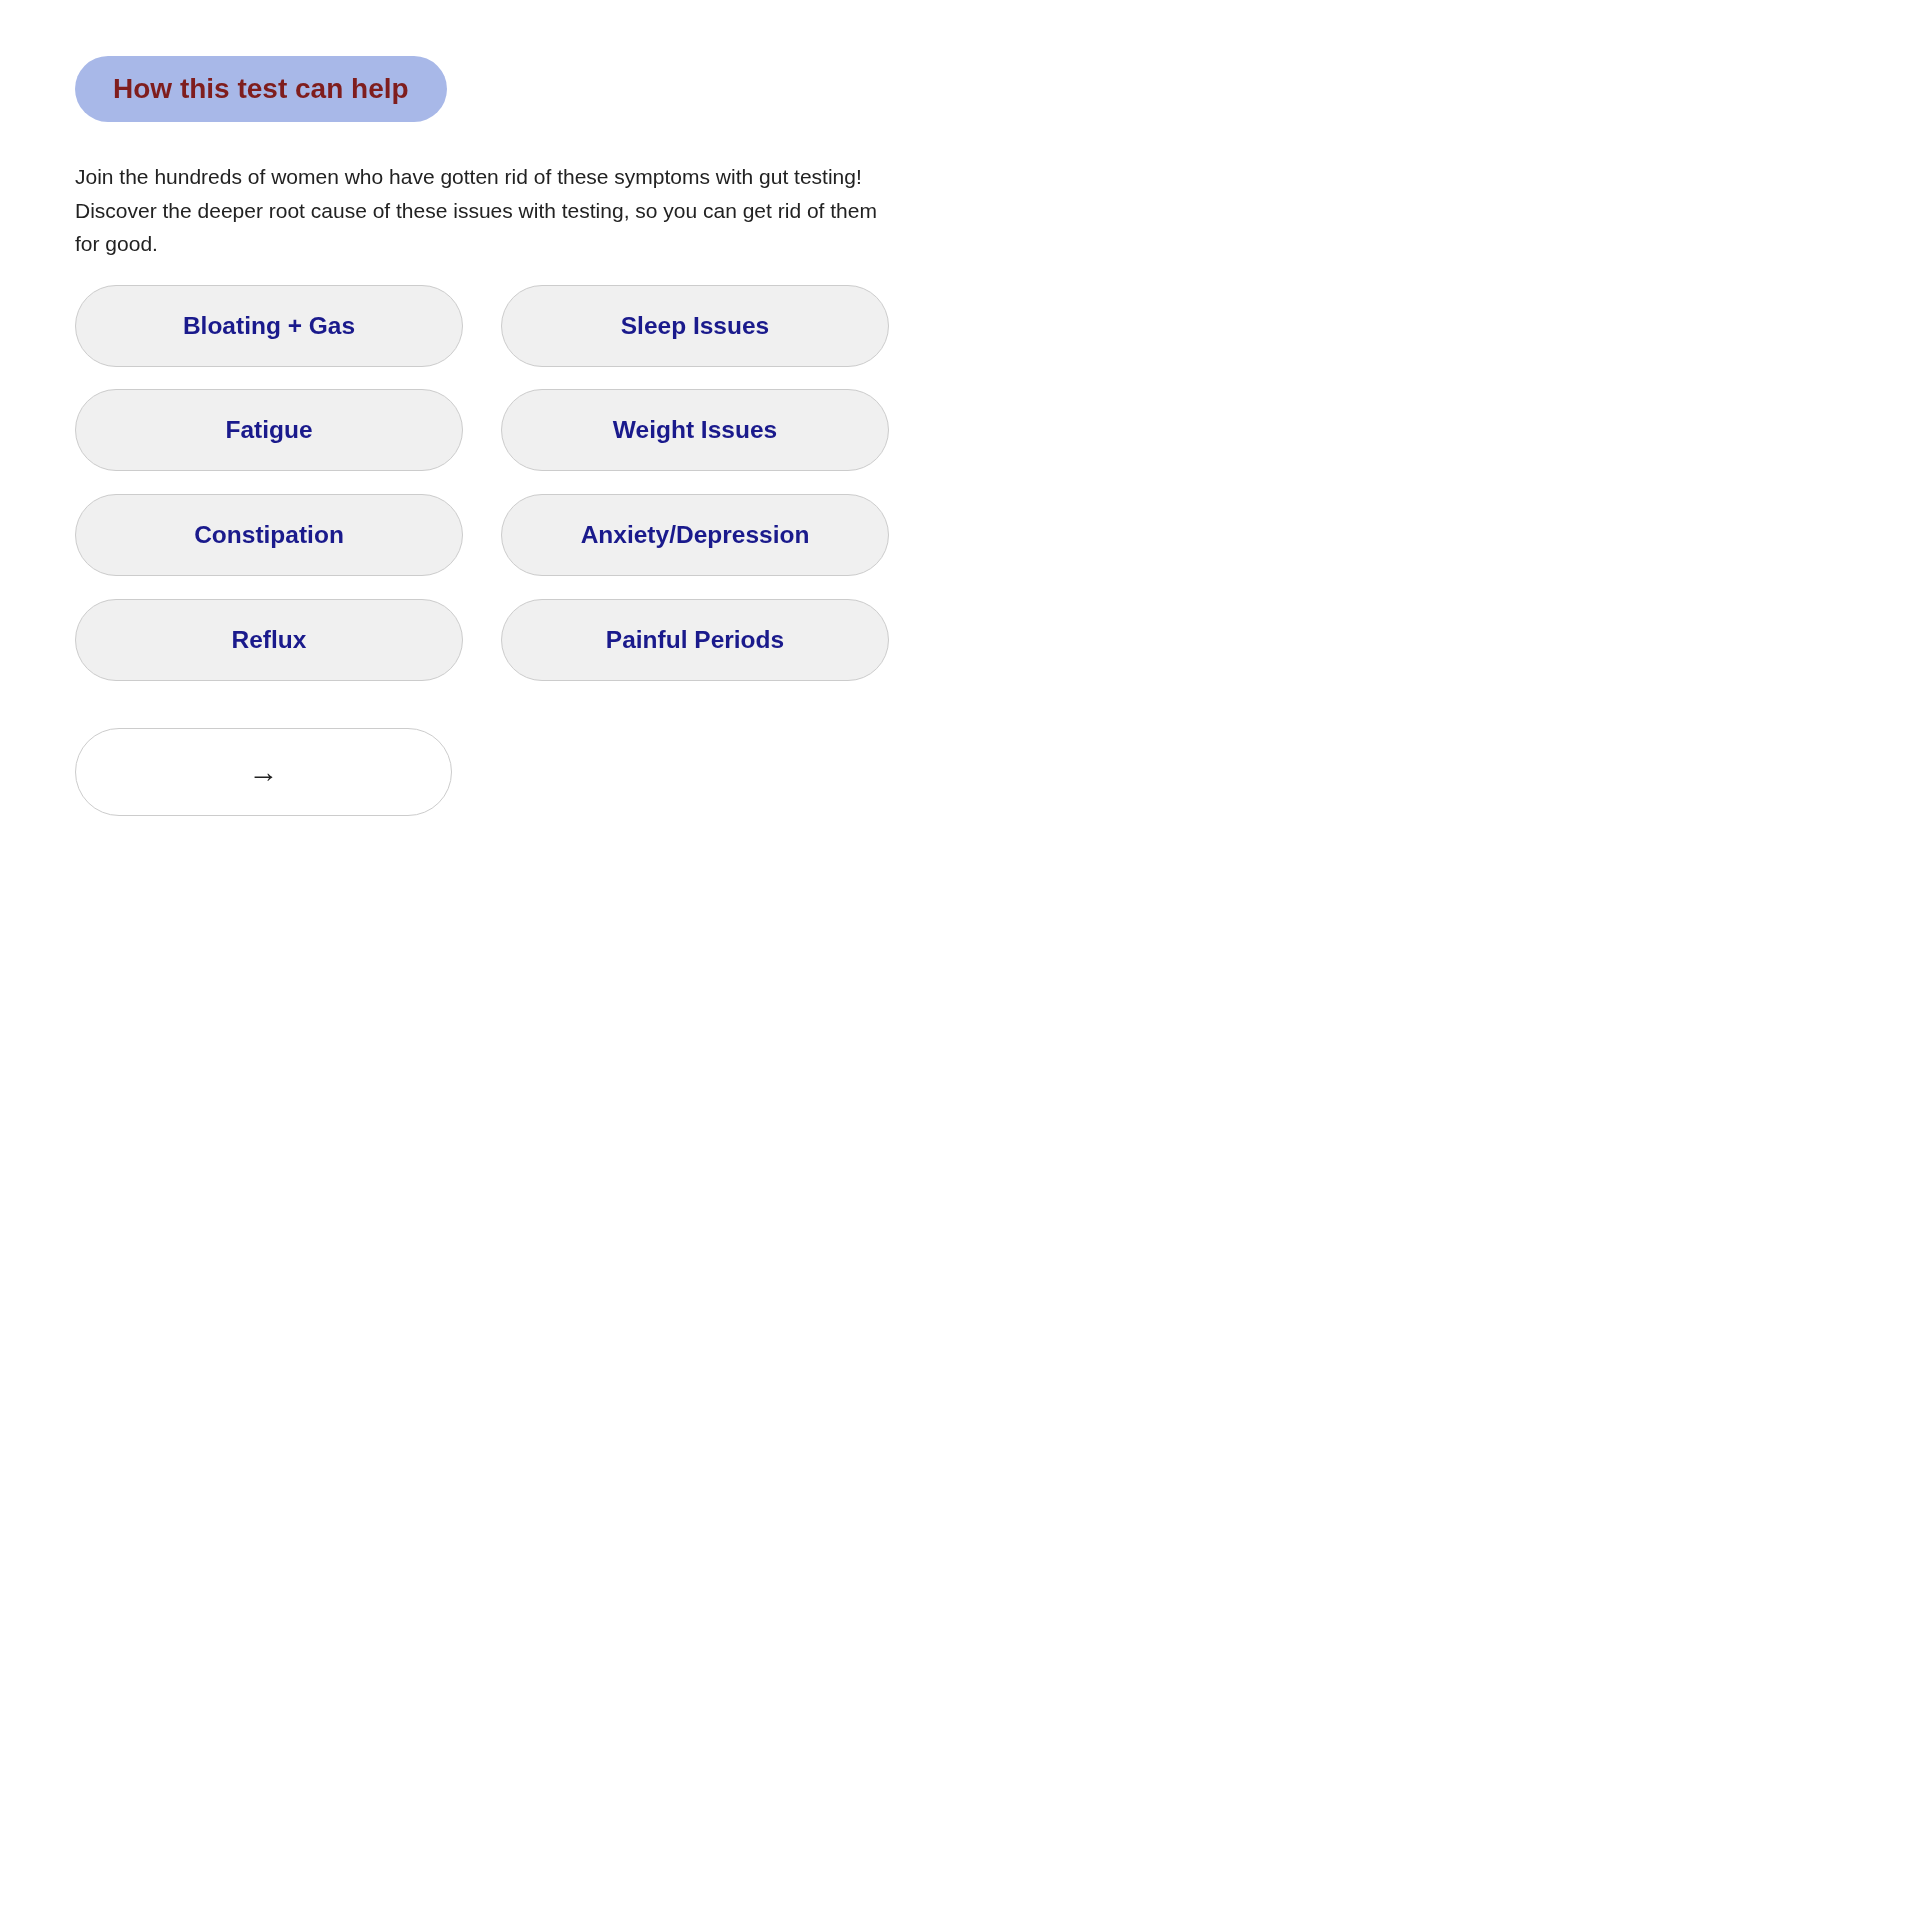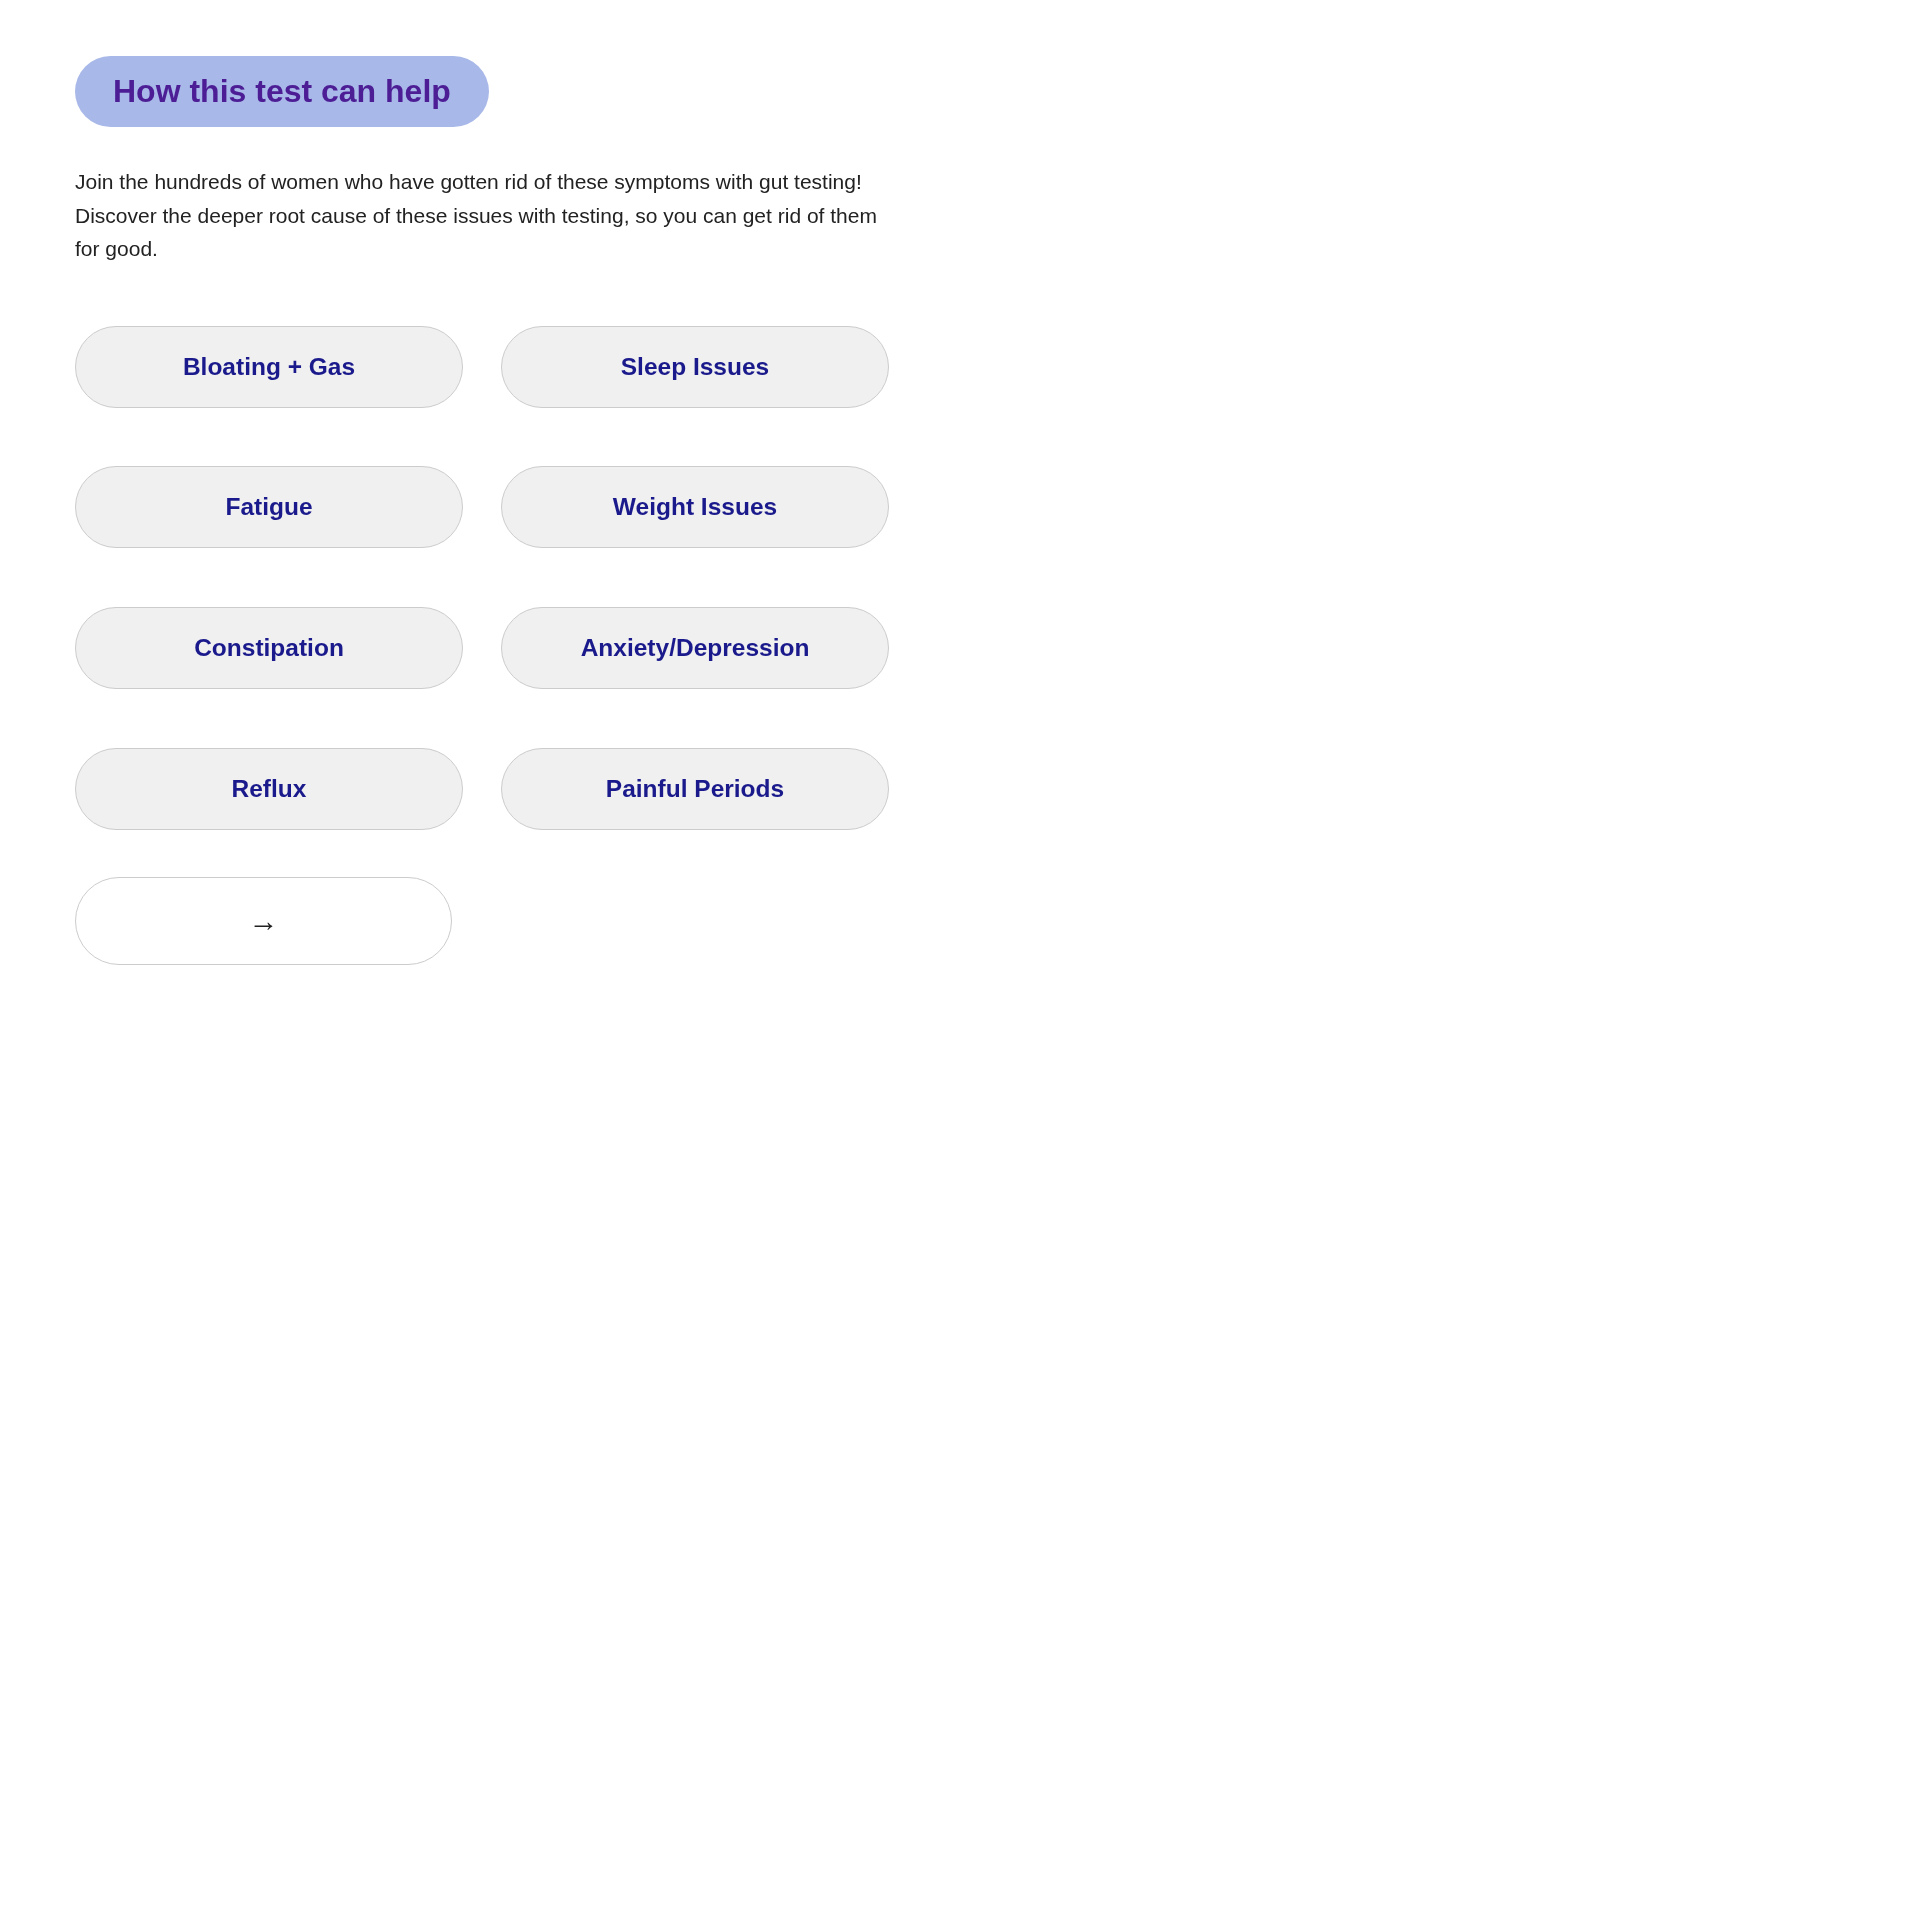--- a/index.html
+++ b/index.html
@@ -12,22 +12,22 @@
       background: #ffffff;
       font-family: -apple-system, BlinkMacSystemFont, 'Segoe UI', Helvetica, Arial, sans-serif;
       width: 964px;
       min-height: 964px;
       padding: 56px 75px 75px 75px;
     }
 
     .header-badge {
       display: inline-block;
       background: #a8b8e8;
-      color: #4c1d95;
-      font-size: 32px;
+      color: #7f1d1d;
+      font-size: 28px;
       font-weight: 700;
       padding: 17px 38px;
       border-radius: 47px;
       margin-bottom: 38px;
     }
 
     .description {
       font-size: 21px;
       color: #222222;
       line-height: 1.6;
@@ -45,21 +45,20 @@
     .symptom-pill {
       background: #f0f0f0;
       border: 1.9px solid #cccccc;
       border-radius: 47px;
       padding: 26px 19px;
       text-align: center;
       font-size: 24.5px;
       font-weight: 800;
       color: #1a1a8c;
       cursor: pointer;
-      margin-top: 36px;
     }
 
     .arrow-pill {
       background: #ffffff;
       border: 1.9px solid #cccccc;
       border-radius: 47px;
       padding: 26px 19px;
       text-align: center;
       font-size: 28px;
       color: #222222;

